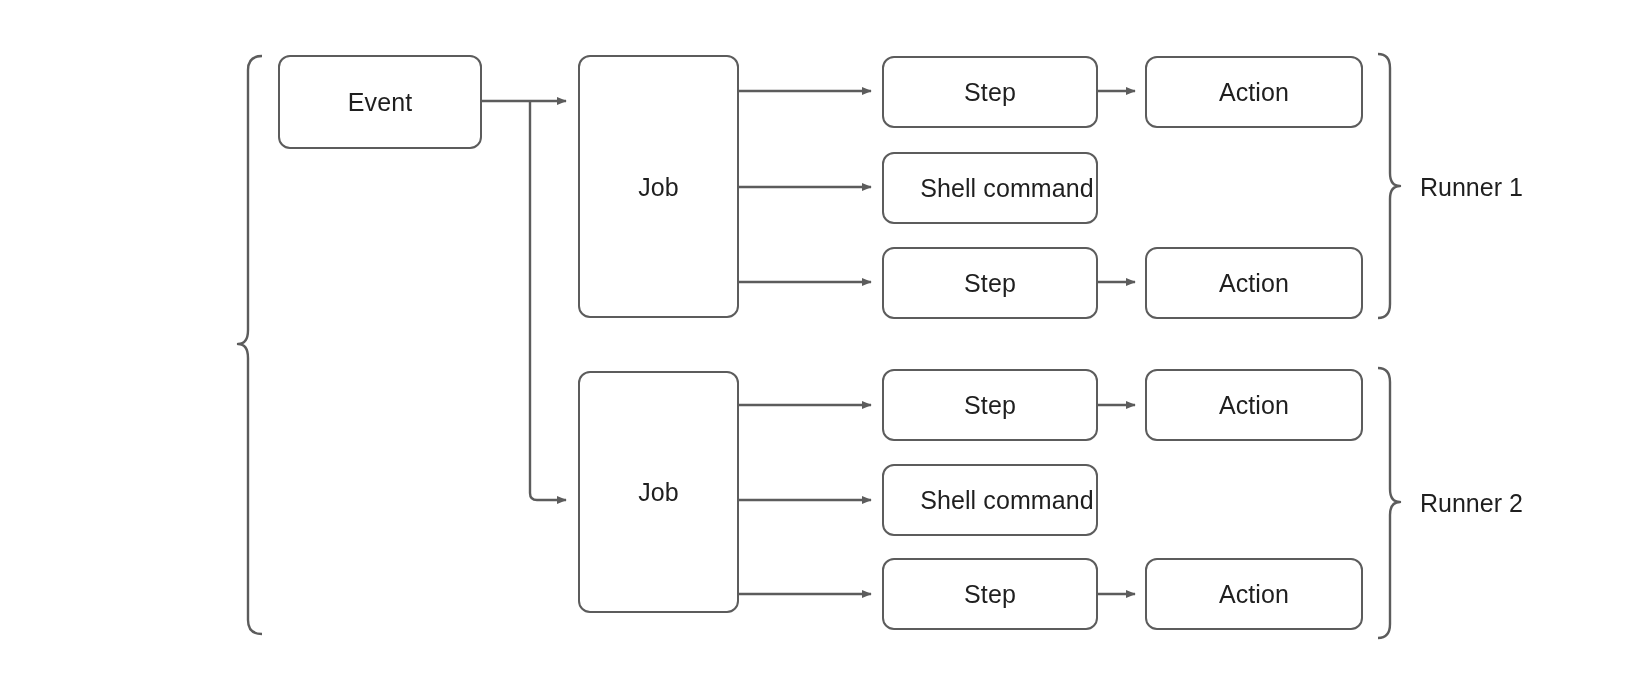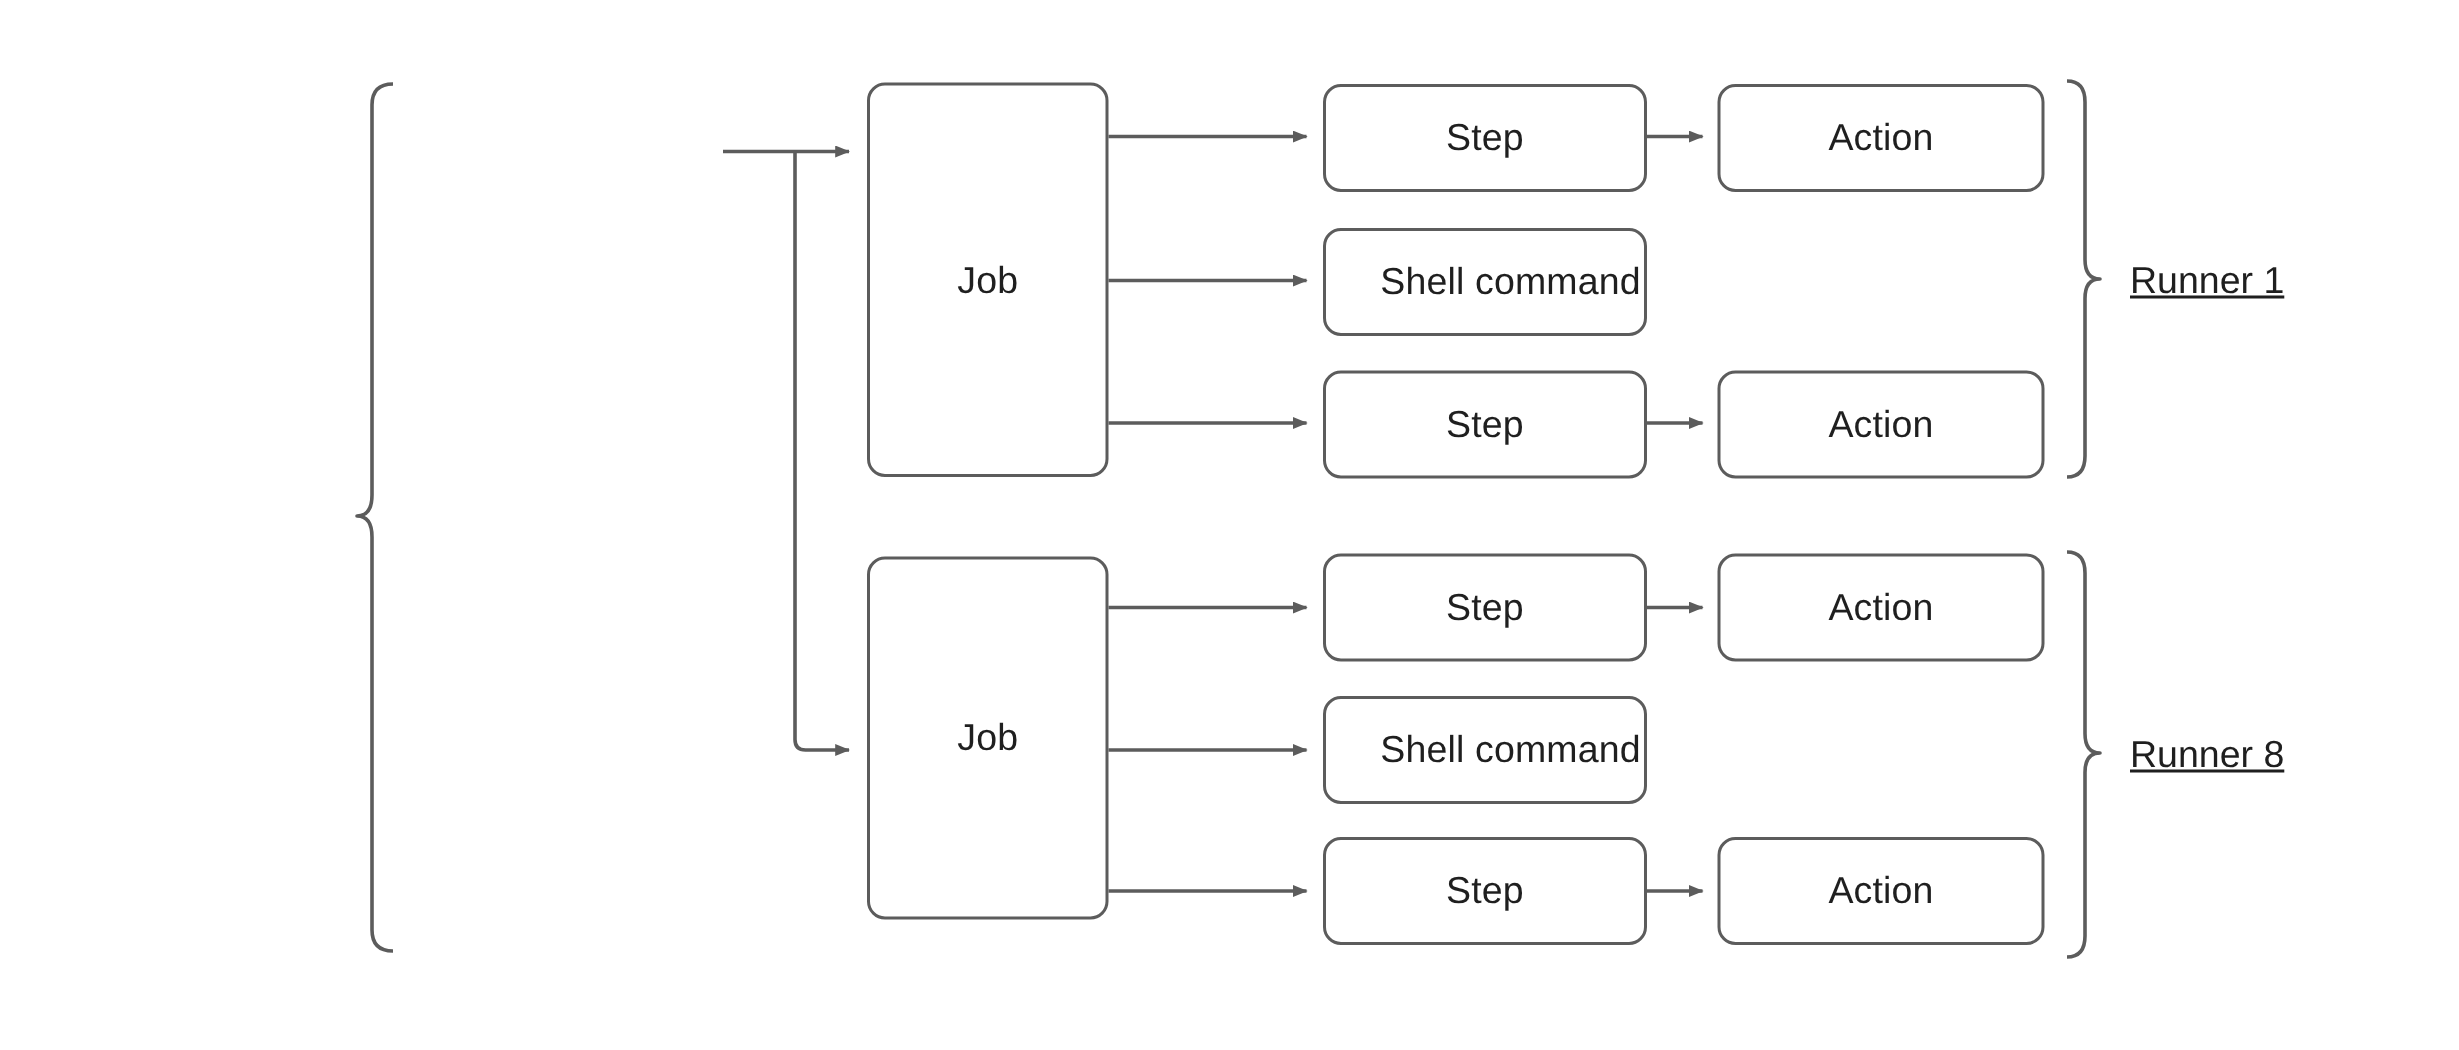--- a/index.html
+++ b/index.html
@@ -50,21 +50,20 @@
     color: #1f1f1f;
     font-size: 25px;
     line-height: 1.25;
     white-space: pre-line;
   }
   .brace-label.left {
     text-align: center;
   }
   .brace-label.right {
     text-align: left;
-    text-decoration: underline;
   }
 </style>
 </head>
 <body>
 
 <div id="canvas">
 
   <svg id="wires" viewBox="0 0 1639 700" width="1639" height="700" xmlns="http://www.w3.org/2000/svg">
     <defs>
       <marker id="arrow" markerWidth="10" markerHeight="8" refX="9.2" refY="4" orient="auto" markerUnits="userSpaceOnUse">
@@ -96,20 +95,21 @@
 
       <path d="M262,56 Q248,56 248,70 L248,330 Q248,344 238,344 Q248,344 248,358 L248,620 Q248,634 262,634" stroke-width="2.4"></path>
 
       <path d="M1378,54 Q1390,54 1390,68 L1390,173 Q1390,186 1400,186 Q1390,186 1390,199 L1390,304 Q1390,318 1378,318" stroke-width="2.4"></path>
 
       <path d="M1378,368 Q1390,368 1390,382 L1390,489 Q1390,502 1400,502 Q1390,502 1390,515 L1390,624 Q1390,638 1378,638" stroke-width="2.4"></path>
     </g>
   </svg>
 
 
+  <div class="node" style="left:278px; top:55px; width:204px; height:94px;">Event</div>
 
   <div class="node" style="left:578px; top:55px; width:161px; height:263px;">Job</div>
 
   <div class="node" style="left:578px; top:371px; width:161px; height:242px;">Job</div>
 
   <div class="node" style="left:882px; top:56px; width:216px; height:72px;">Step</div>
   <div class="node" style="left:1145px; top:56px; width:218px; height:72px;">Action</div>
 
   <div class="node node-shell" style="left:882px; top:152px; width:216px; height:72px;">Shell command</div>
 
@@ -119,15 +119,15 @@
   <div class="node" style="left:882px; top:369px; width:216px; height:72px;">Step</div>
   <div class="node" style="left:1145px; top:369px; width:218px; height:72px;">Action</div>
 
   <div class="node node-shell" style="left:882px; top:464px; width:216px; height:72px;">Shell command</div>
 
   <div class="node" style="left:882px; top:558px; width:216px; height:72px;">Step</div>
   <div class="node" style="left:1145px; top:558px; width:218px; height:72px;">Action</div>
 
   <div class="brace-label right" style="left:1420px; top:172px;">Runner 1</div>
 
-  <div class="brace-label right" style="left:1420px; top:488px;">Runner 8</div>
+  <div class="brace-label right" style="left:1420px; top:488px;">Runner 2</div>
 
 </div>
 
 </body></html>

